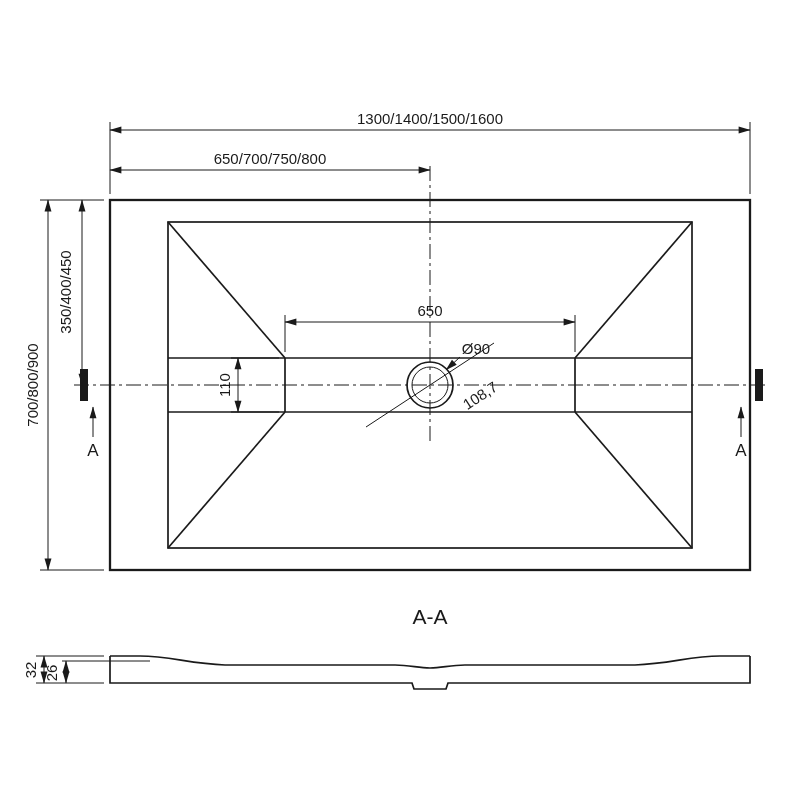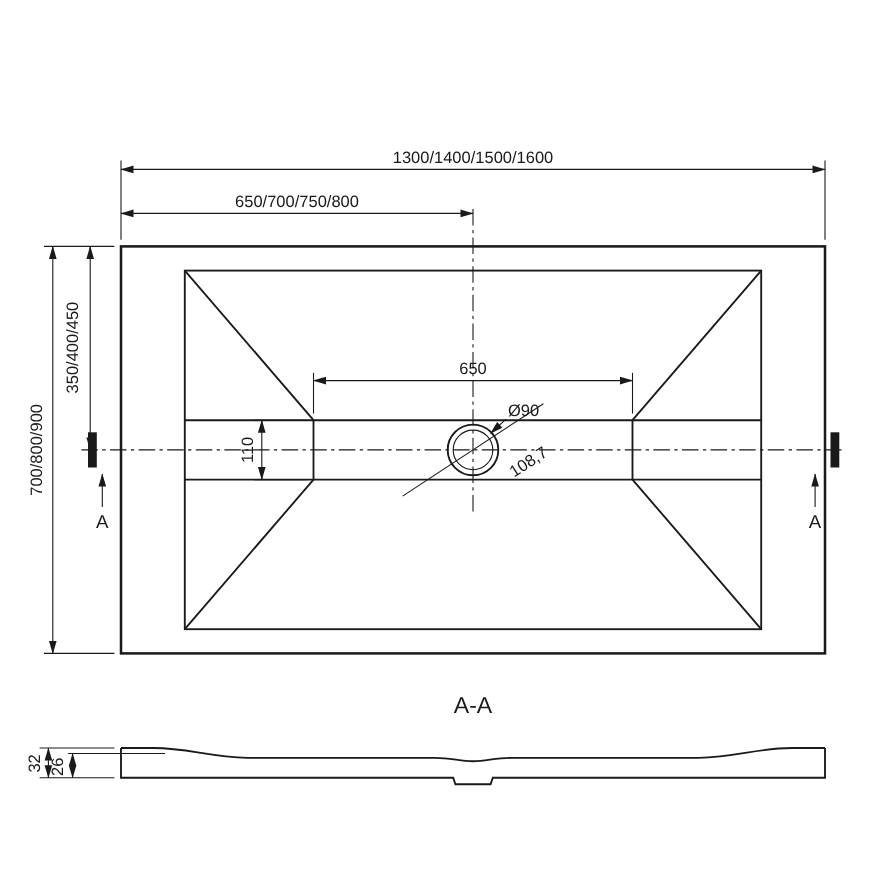--- a/index.html
+++ b/index.html
@@ -1,19 +1,18 @@
 <!DOCTYPE html>
 <html><head>
 <meta charset="utf-8">
 <style>
   html,body{margin:0;padding:0;background:#ffffff;}
   .canvas{
     width:800px;height:716px;background:#ffffff;position:relative;
     font-family:"Liberation Sans", sans-serif;
-    margin-top:24px;
   }
   svg{display:block;}
   .w1 {fill:none;stroke-width:1;}
   .w15{fill:none;stroke-width:1.7;}
   .w2 {fill:none;stroke-width:2.3;}
   .dim{fill:none;stroke-width:1;}
   .ext{fill:none;stroke-width:1;}
   .cl {fill:none;stroke-width:1;stroke-dasharray:15 4 3 4;}
   .arrowhead{fill:#1a1a1a;stroke:none;}
   text{stroke:none;font-size:15px;text-anchor:middle;}

